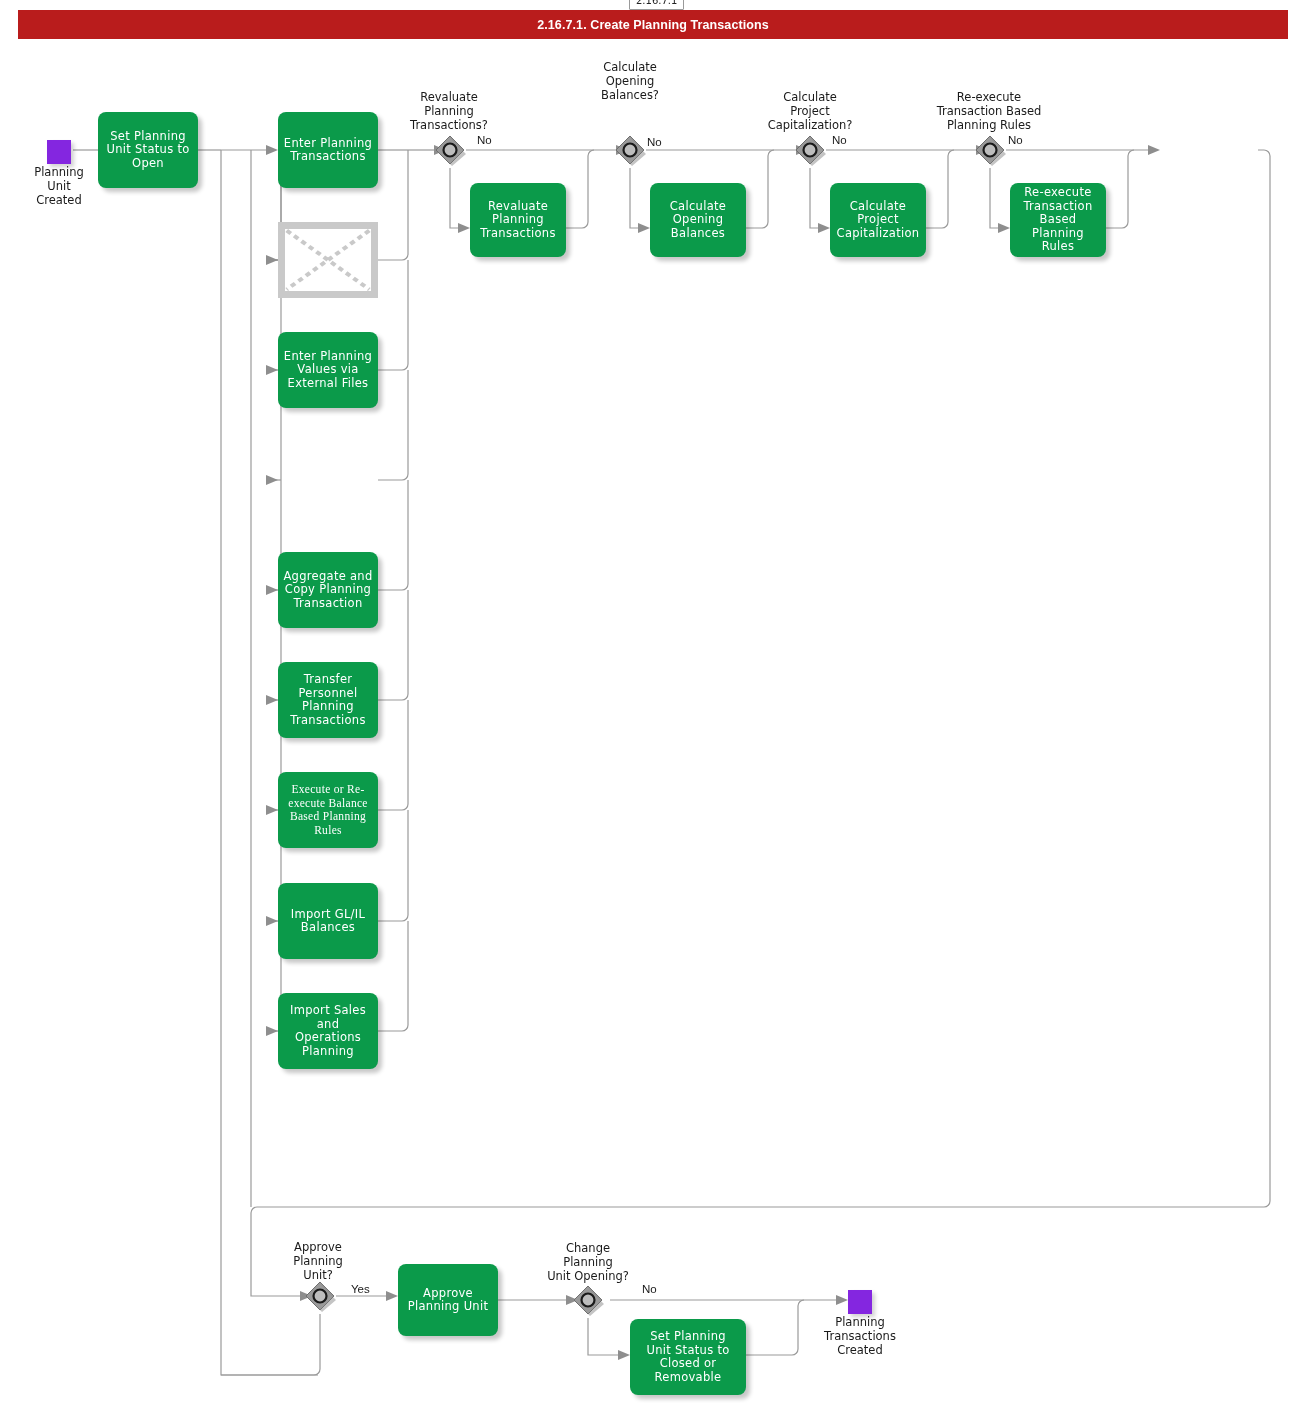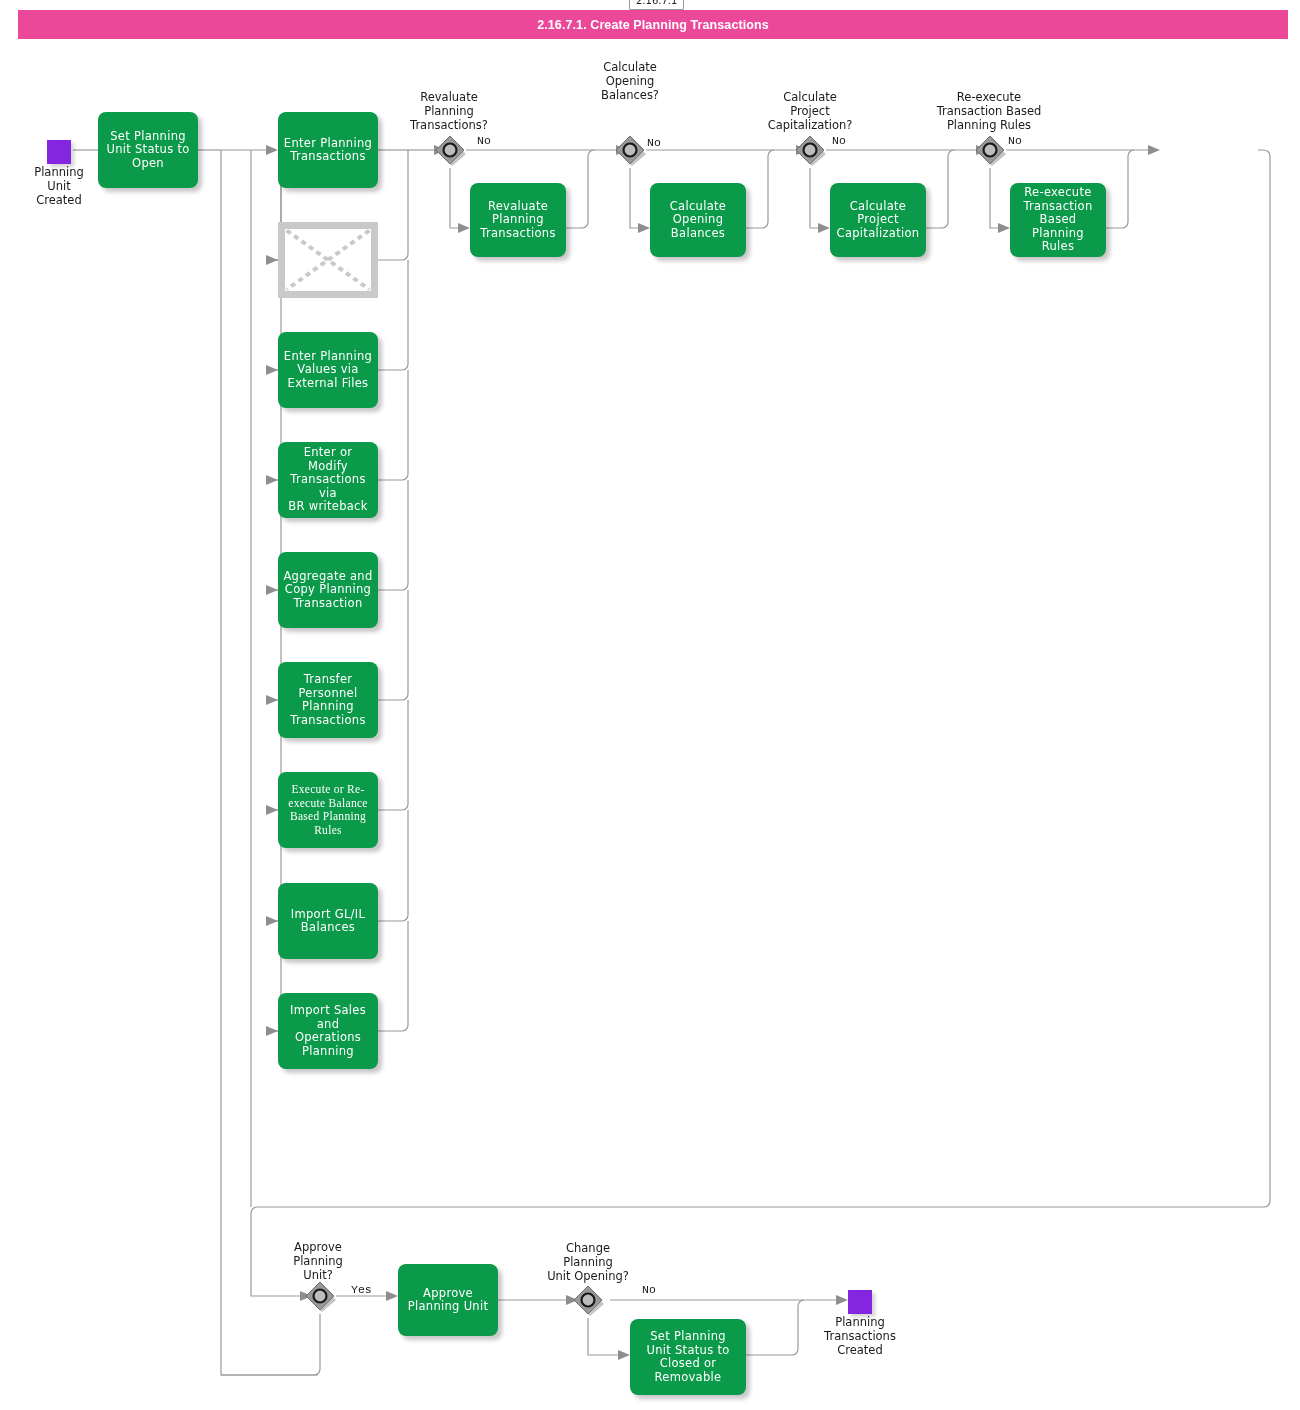--- a/index.html
+++ b/index.html
@@ -16,21 +16,21 @@
     border:1px solid #9a9a9a;background:#fff;
     font-size:10px;line-height:12px;color:#222;
     padding:1px 6px 2px 6px;border-radius:1px;
     font-family:"DejaVu Sans", sans-serif;
     z-index:6;
   }
 
   
   .titlebar{
     position:absolute;left:0;top:10px;width:1270px;height:29px;
-    background:#ec4899;
+    background:#b91c1c;
     color:#ffffff;font-size:12.5px;font-weight:bold;
     display:flex;align-items:center;justify-content:center;
     letter-spacing:0.1px;
     font-family:"Liberation Sans", sans-serif;
     z-index:5;
   }
 
   
   #wires{position:absolute;left:0;top:0;width:1300px;height:1410px;z-index:1;}
   #wires path, #wires line{fill:none;stroke:#9a9a9a;stroke-width:1.2;}
@@ -73,21 +73,21 @@
   
   .lbl{
     position:absolute;z-index:4;
     font-size:11.5px;line-height:14px;color:#1a1a1a;
     text-align:center;white-space:pre-line;
     font-family:"DejaVu Sans", sans-serif;
   }
   .flowlbl{
     position:absolute;z-index:4;
     font-size:11.5px;color:#1a1a1a;
-    font-family:Liberation Mono, monospace;
+    font-family:Liberation Sans, sans-serif;
   }
 </style>
 </head>
 <body>
 
 <div id="stage">
 
   <div class="code-chip">2.16.7.1</div>
 
   <div class="titlebar">2.16.7.1. Create Planning Transactions</div>
@@ -218,25 +218,20 @@
       <line x1="98" y1="2" x2="2" y2="78" stroke="#c9c9c9" stroke-width="5" stroke-dasharray="6 5"></line>
     </svg>
   </div>
 
   <div class="task" style="left:260px;top:332px;width:100px;height:76px;">
     <span style="white-space: pre-line;">Enter Planning
 Values via
 External Files</span>
   </div>
 
-  <div class="task" style="left:260px;top:442px;width:100px;height:76px;">
-    <span style="white-space: pre-line;">Enter  or  Modify
-Transactions via
-BR writeback</span>
-  </div>
 
   <div class="task" style="left:260px;top:552px;width:100px;height:76px;">
     <span style="white-space: pre-line;">Aggregate and
 Copy Planning
 Transaction</span>
   </div>
 
   <div class="task" style="left:260px;top:662px;width:100px;height:76px;">
     <span style="white-space: pre-line;">Transfer
 Personnel

